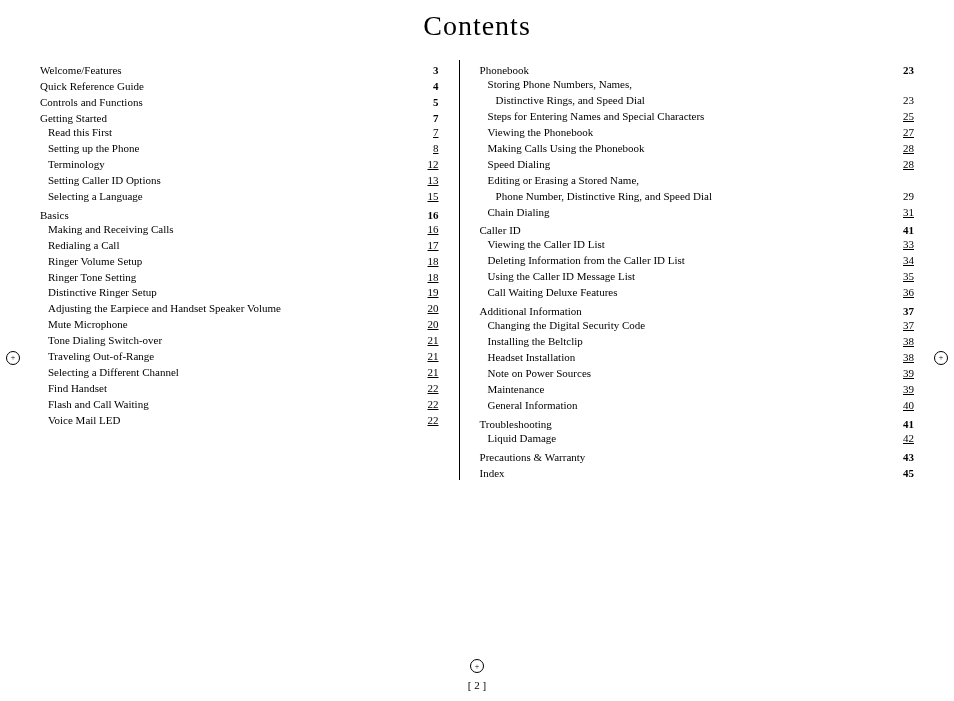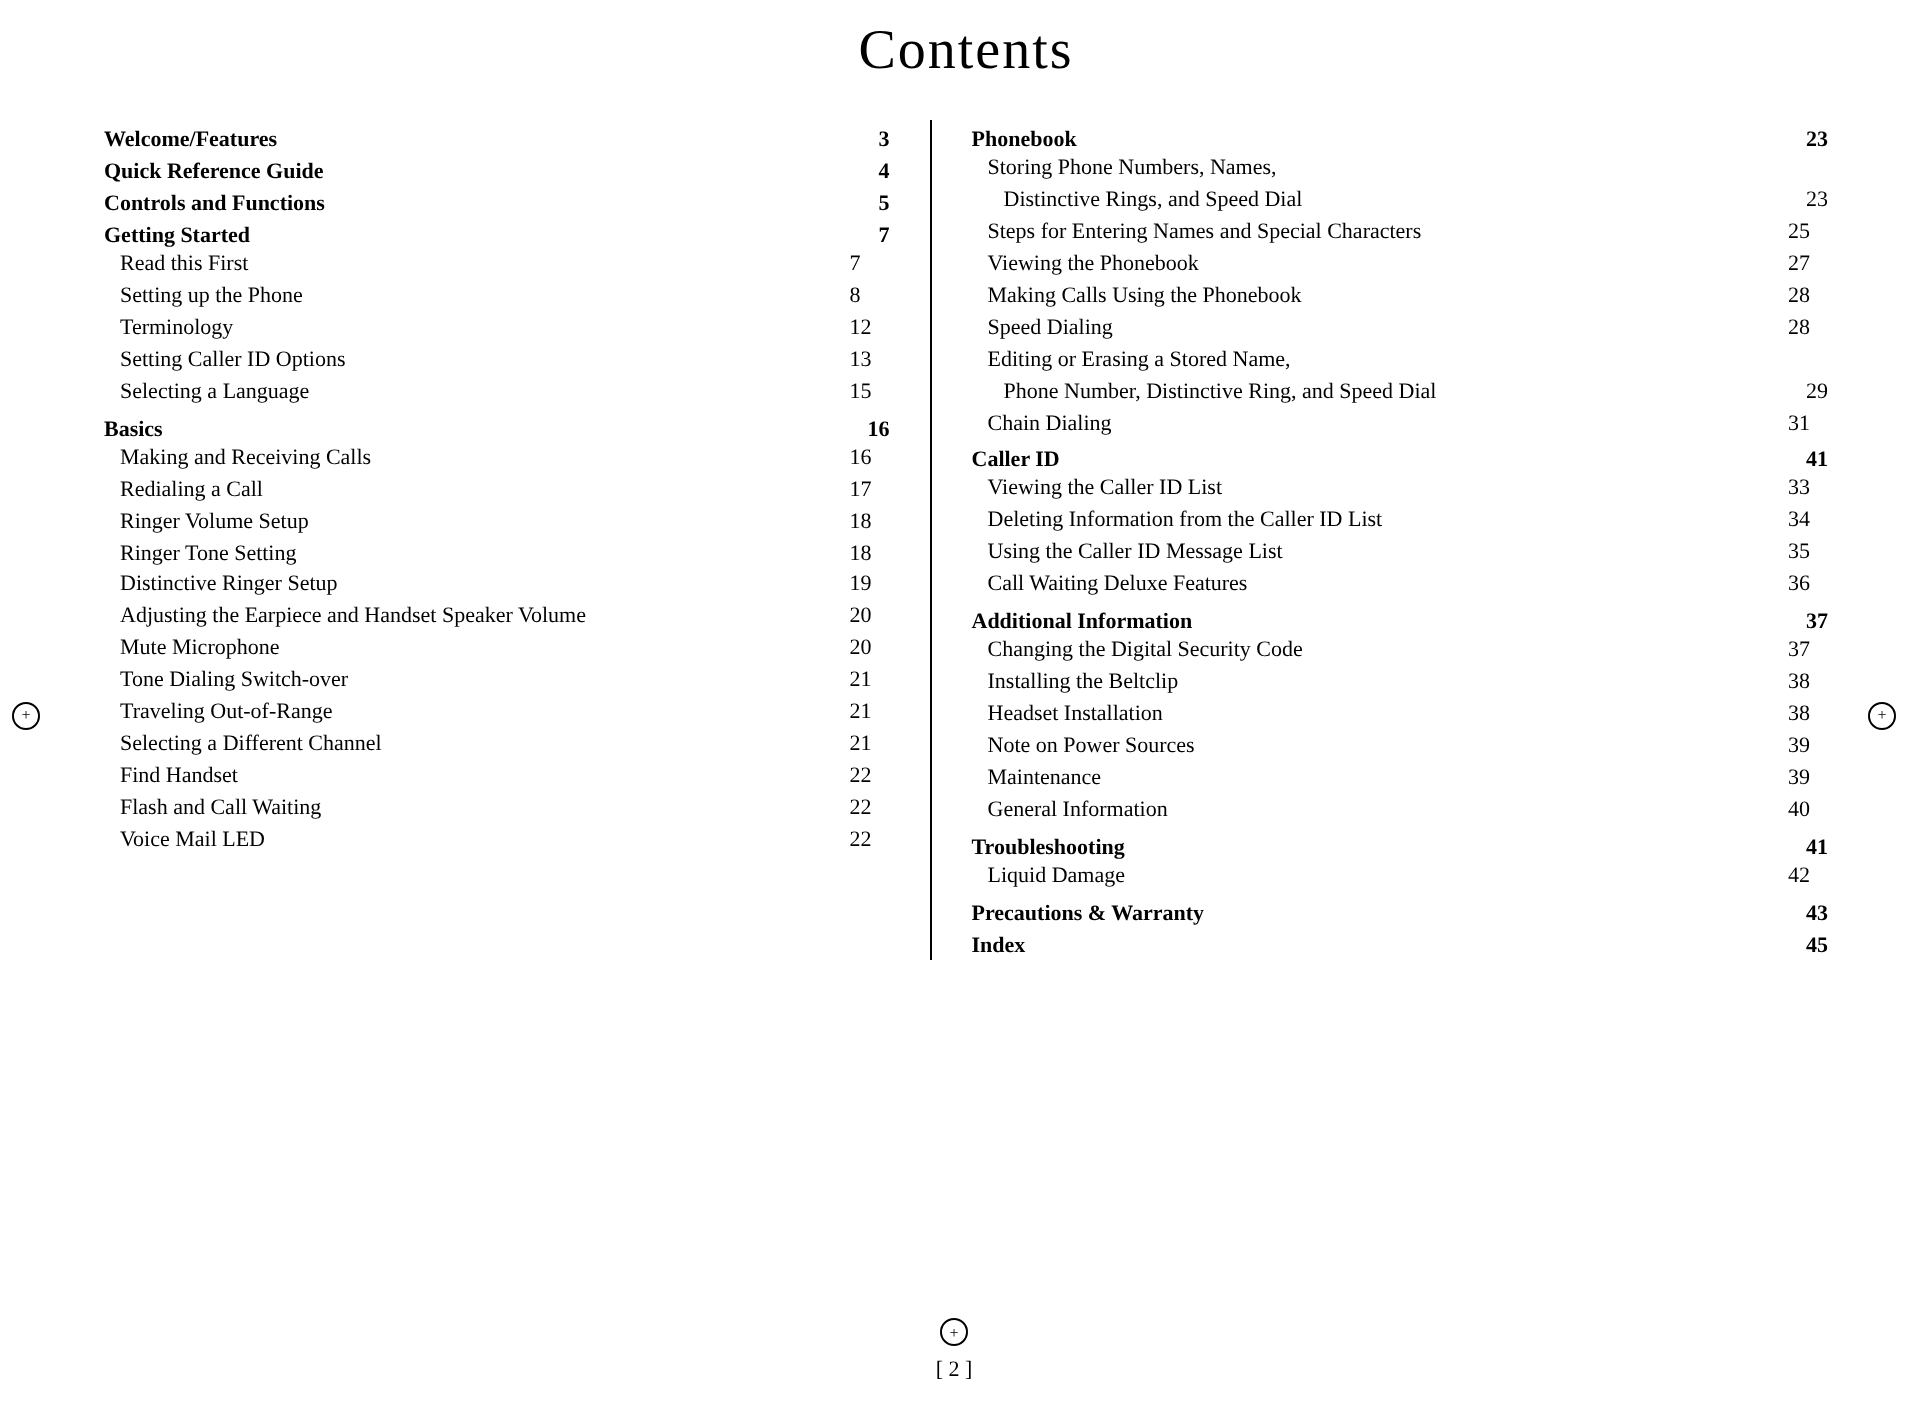--- a/index.html
+++ b/index.html
@@ -26,21 +26,21 @@
       font-size: 9px;
       font-family: Arial, sans-serif;
       padding: 2px 6px;
       margin: 4px 8px;
       white-space: nowrap;
       overflow: hidden;
     }
 
     
     .main-content {
-      padding: 10px 40px 10px 52px;
+      padding: 10px 40px 10px 40px;
       position: relative;
     }
 
     
     .page-title {
       text-align: center;
       font-size: 28px;
       font-family: 'Times New Roman', Times, serif;
       font-weight: normal;
       margin-bottom: 18px;
@@ -68,21 +68,21 @@
     .toc-section-header {
       font-weight: bold;
       font-size: 11px;
       display: flex;
       justify-content: space-between;
       margin-top: 4px;
       margin-bottom: 1px;
     }
 
     .toc-section-header .title {
-      font-weight: bold;
+      font-weight: normal;
     }
 
     .toc-section-header .page-num {
       font-weight: bold;
       min-width: 20px;
       text-align: right;
     }
 
     .toc-entry {
       display: flex;
@@ -91,20 +91,22 @@
       margin-bottom: 0px;
       line-height: 1.45;
     }
 
     .toc-entry .entry-title {
       flex: 1;
     }
 
     .toc-entry .entry-page {
       min-width: 20px;
+      text-align: right;
+      text-decoration: underline;
     }
 
     .toc-entry-indent {
       display: flex;
       justify-content: flex-end;
       margin-left: 16px;
       margin-bottom: 0px;
       line-height: 1.45;
       gap: 37px;
     }

